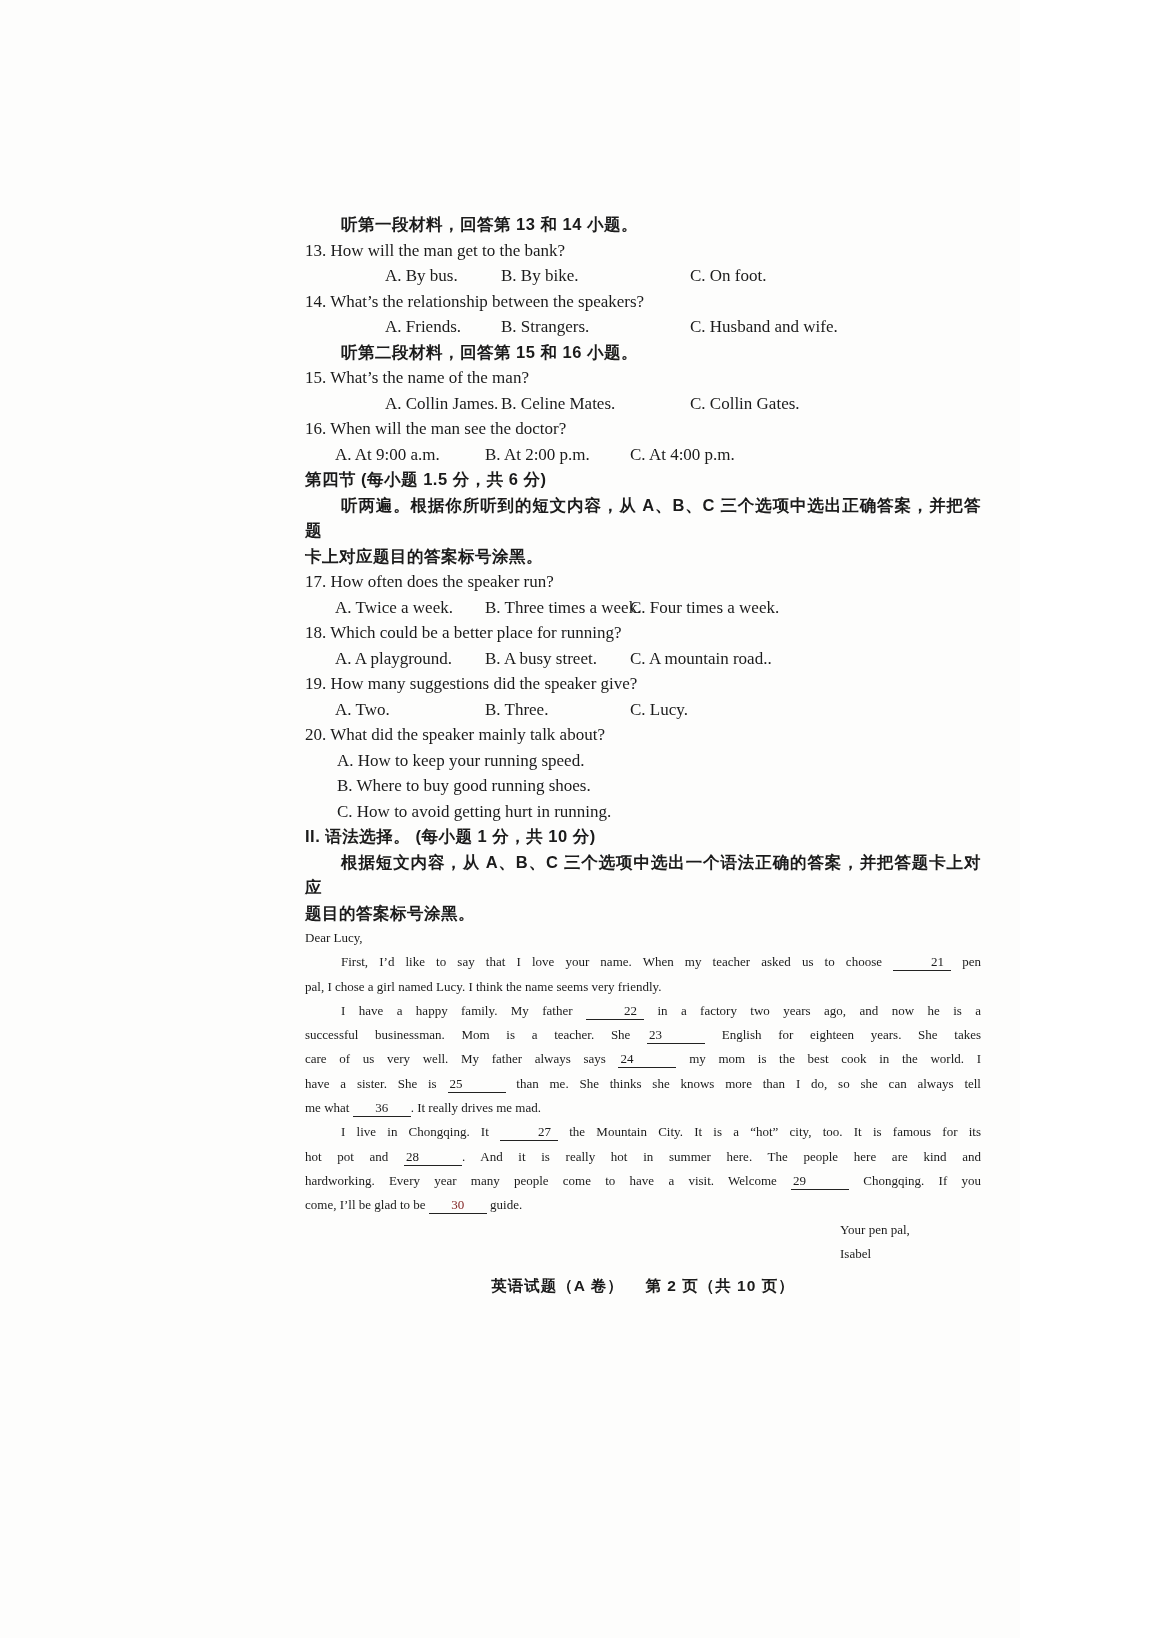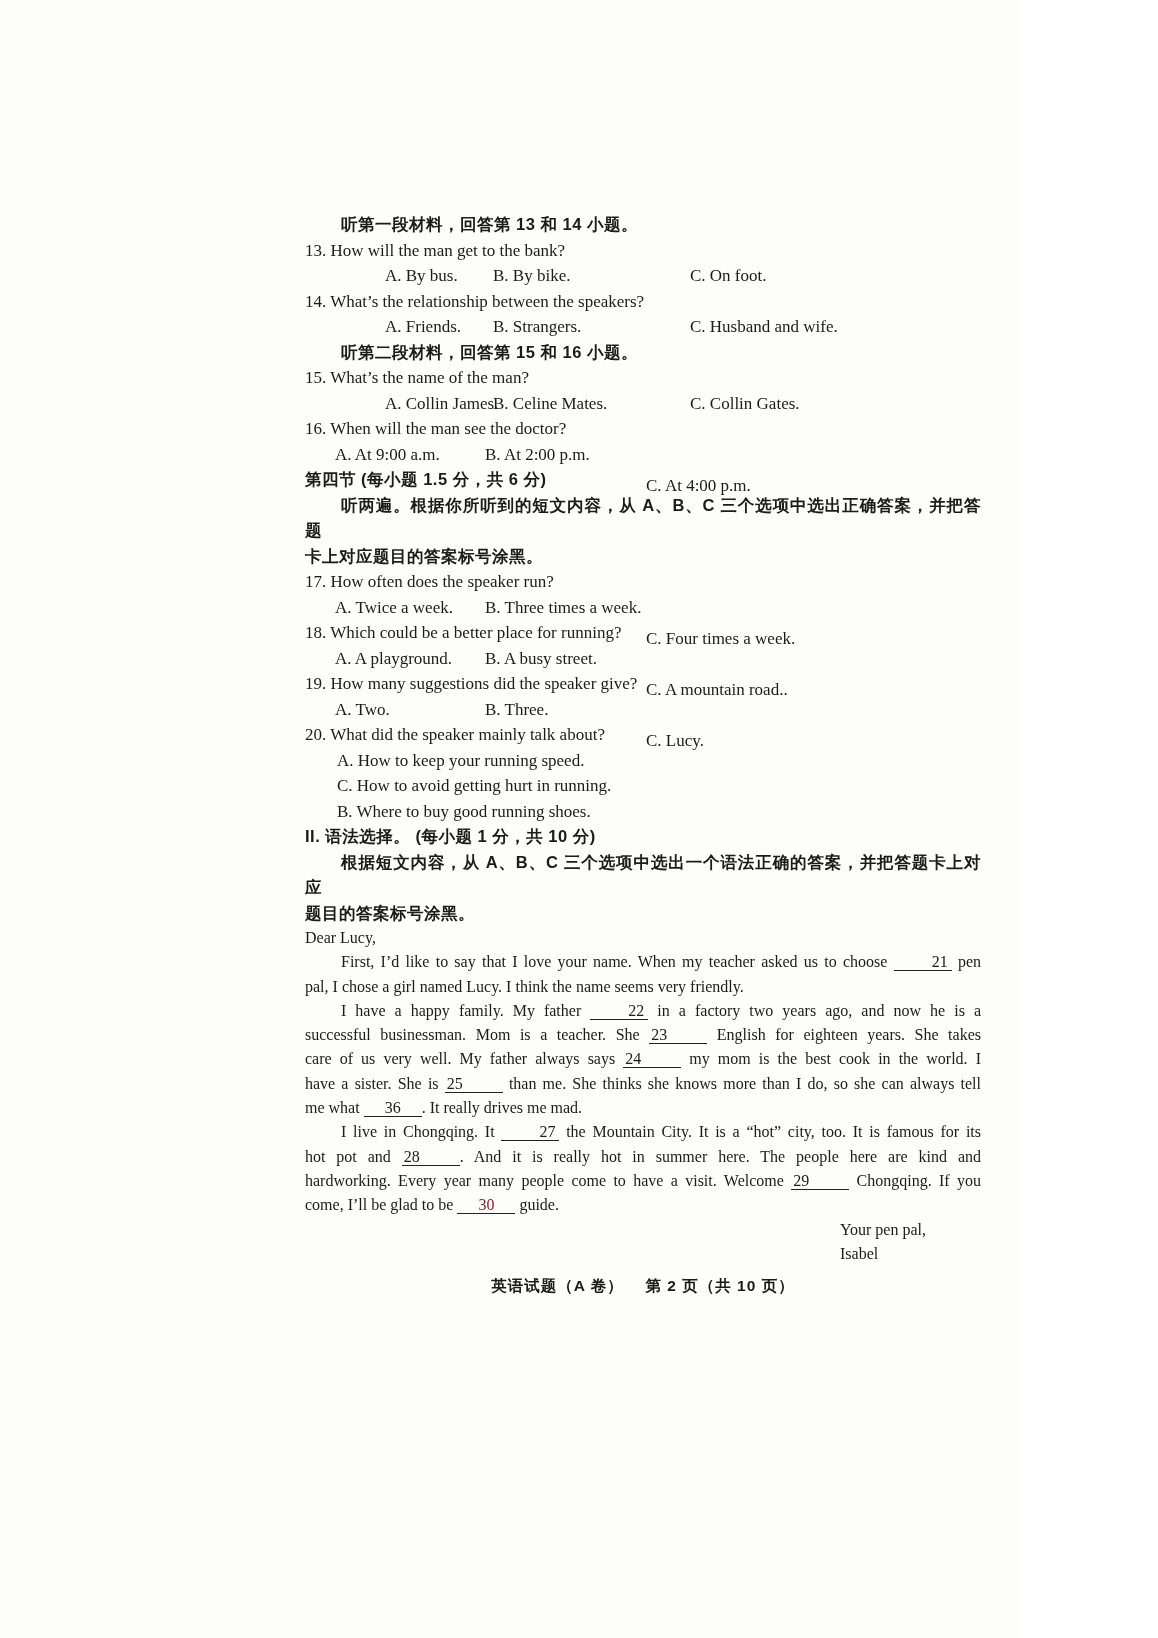--- a/index.html
+++ b/index.html
@@ -16,35 +16,35 @@
     color:#1b1b1b;
   }
   .content {
     position:absolute;
     left:305px; top:212px;
     width:676px;
     font-size:17px;
     line-height:25.5px;
   }
   .block-a { line-height:25.5px; }
-  .block-b { line-height:24.3px; font-size:16px; }
+  .block-b { line-height:24.3px; font-size:13px; }
 
   .cn {
     font-family:"Liberation Sans", sans-serif;
     font-weight:bold;
     font-size:16.5px;
     letter-spacing:0.5px;
   }
   .indent { text-indent:36px; }
   .stem { }
 
   .orow { position:relative; height:25.5px; }
   .orow span { position:absolute; top:0; white-space:nowrap; }
-  .v1 .oA { left:32px;margin-left:48px; }  .v1 .oB { left:188px; } .v1 .oC { left:385px; }
-  .v2 .oA { left:30px; }  .v2 .oB { left:180px; } .v2 .oC { left:341px;margin-top:31px; }
+  .v1 .oA { left:32px;margin-left:48px; }  .v1 .oB { left:196px; } .v1 .oC { left:385px; }
+  .v2 .oA { left:30px; }  .v2 .oB { left:180px; } .v2 .oC { left:325px; }
   .sub { margin-left:32px; }
 
   .jl { text-align:justify; text-align-last:justify; }
 
   .blank {
     display:inline-block;
     min-width:54px;
     padding:0 2px;
     border-bottom:1.6px solid #222;
     text-align:center;
@@ -121,22 +121,22 @@
 
       <div class="stem">19. How many suggestions did the speaker give?</div>
       <div class="orow v2">
         <span class="oA">A. Two.</span>
         <span class="oB">B. Three.</span>
         <span class="oC">C. Lucy.</span>
       </div>
 
       <div class="stem">20. What did the speaker mainly talk about?</div>
       <div class="sub">A. How to keep your running speed.</div>
+      <div class="sub">B. Where to buy good running shoes.</div>
       <div class="sub">C. How to avoid getting hurt in running.</div>
-      <div class="sub">B. Where to buy good running shoes.</div>
 
       <div class="cn">II. 语法选择。 (每小题 1 分，共 10 分)</div>
       <div class="cn indent jl">根据短文内容，从 A、B、C 三个选项中选出一个语法正确的答案，并把答题卡上对应</div>
       <div class="cn">题目的答案标号涂黑。</div>
     </div>
 
     <div class="block-b">
       <div>Dear Lucy,</div>
       <div class="indent jl">First, I’d like to say that I love your name. When my teacher asked us to choose <span class="blank">21</span> pen</div>
       <div>pal, I chose a girl named Lucy. I think the name seems very friendly.</div>

